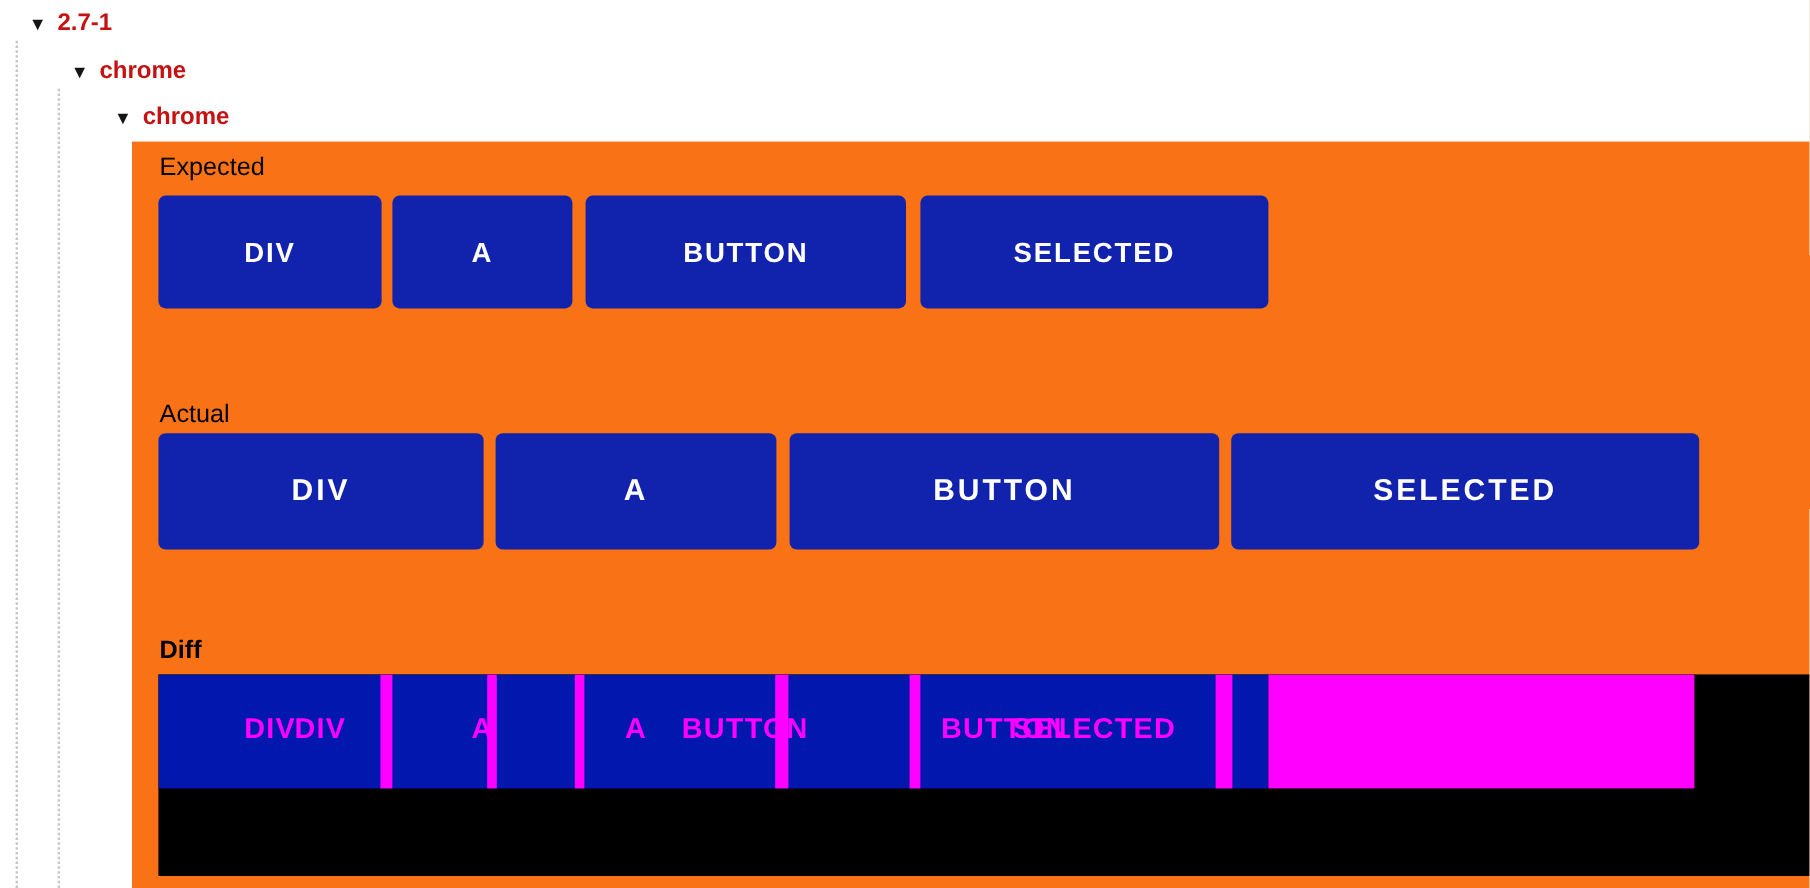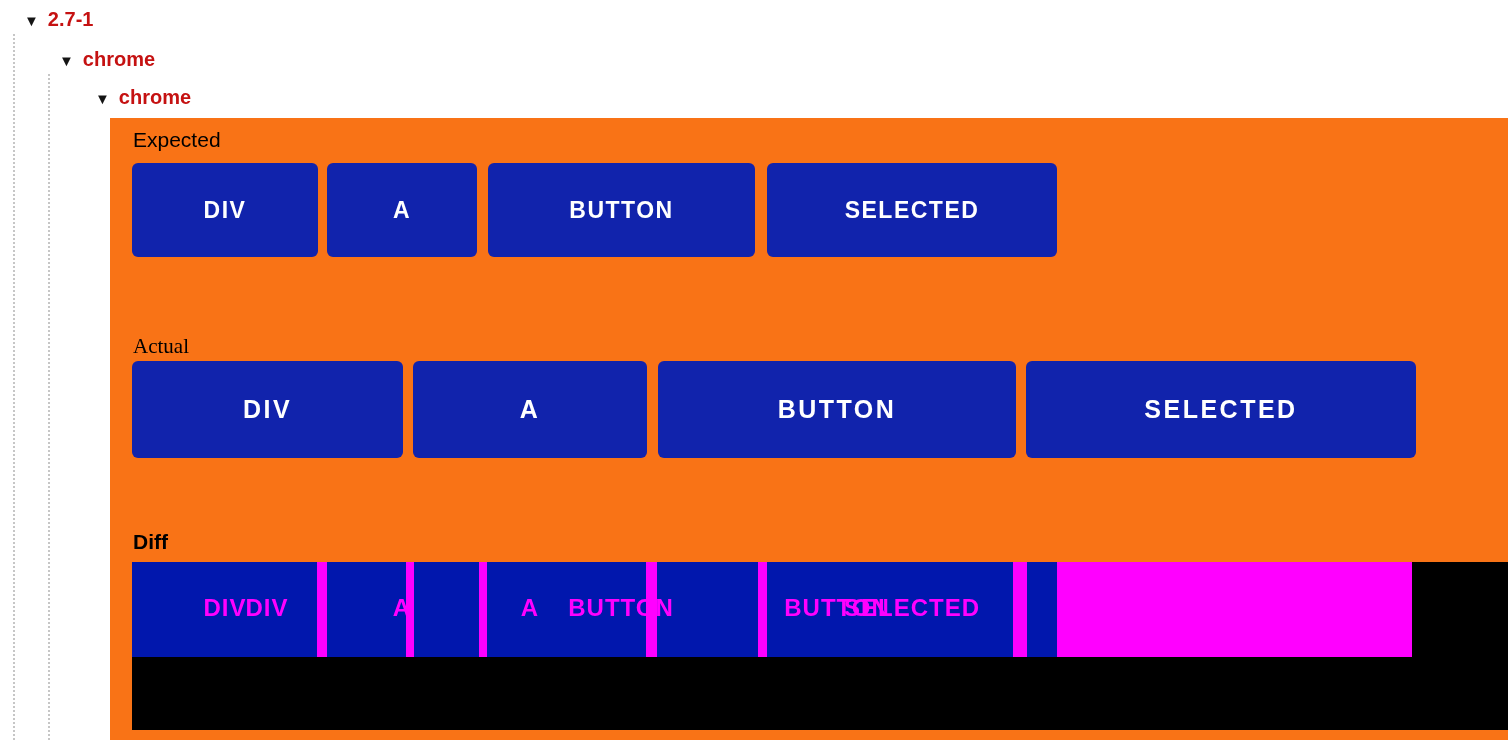--- a/index.html
+++ b/index.html
@@ -62,21 +62,21 @@
   <div class="panel">
 
     <div class="section-label" style="left:23px; top:10px;">Expected</div>
     <div class="shot expected" style="left:0; top:45px; width:1398px; height:94px;">
       <div class="btn" style="left:22px;  width:186px;">DIV</div>
       <div class="btn" style="left:217px; width:150px;">A</div>
       <div class="btn" style="left:378px; width:267px;">BUTTON</div>
       <div class="btn" style="left:657px; width:290px;">SELECTED</div>
     </div>
 
-    <div class="section-label" style="left:23px; top:216px;font-family:Liberation Serif, serif;">Actual</div>
+    <div class="section-label" style="left:23px; top:216px;">Actual</div>
     <div class="shot actual" style="left:0; top:243px; width:1398px; height:97px;">
       <div class="btn" style="left:22px;  width:271px;">DIV</div>
       <div class="btn" style="left:303px; width:234px;">A</div>
       <div class="btn" style="left:548px; width:358px;">BUTTON</div>
       <div class="btn" style="left:916px; width:390px;">SELECTED</div>
     </div>
 
     <div class="section-label" style="left:23px; top:412px;font-weight:bold;">Diff</div>
     <div class="diff-img">
       <div class="diff-blue-band"></div>

